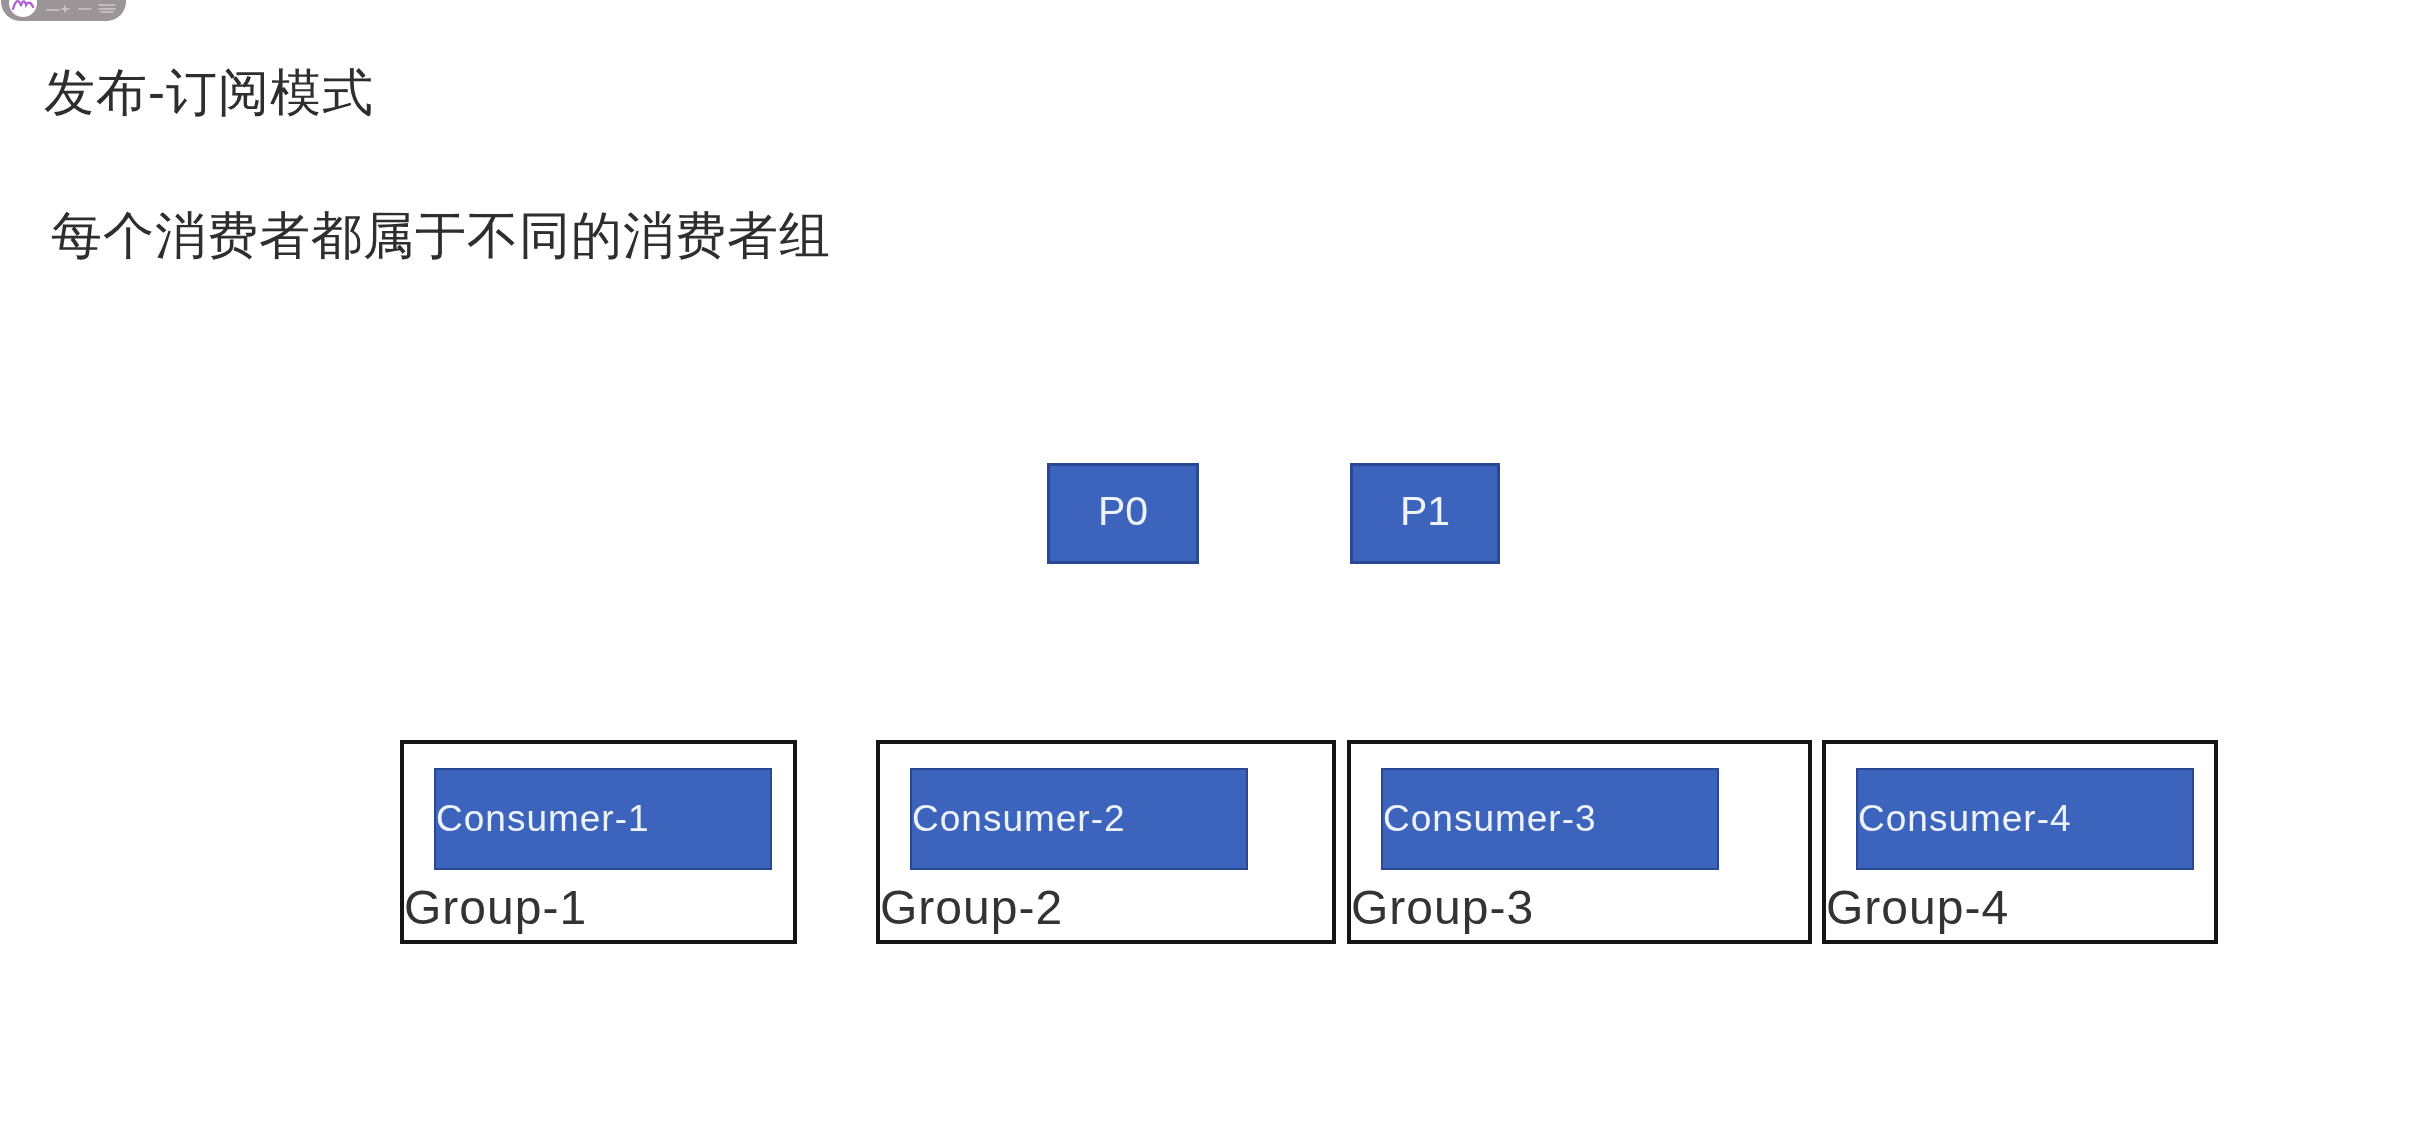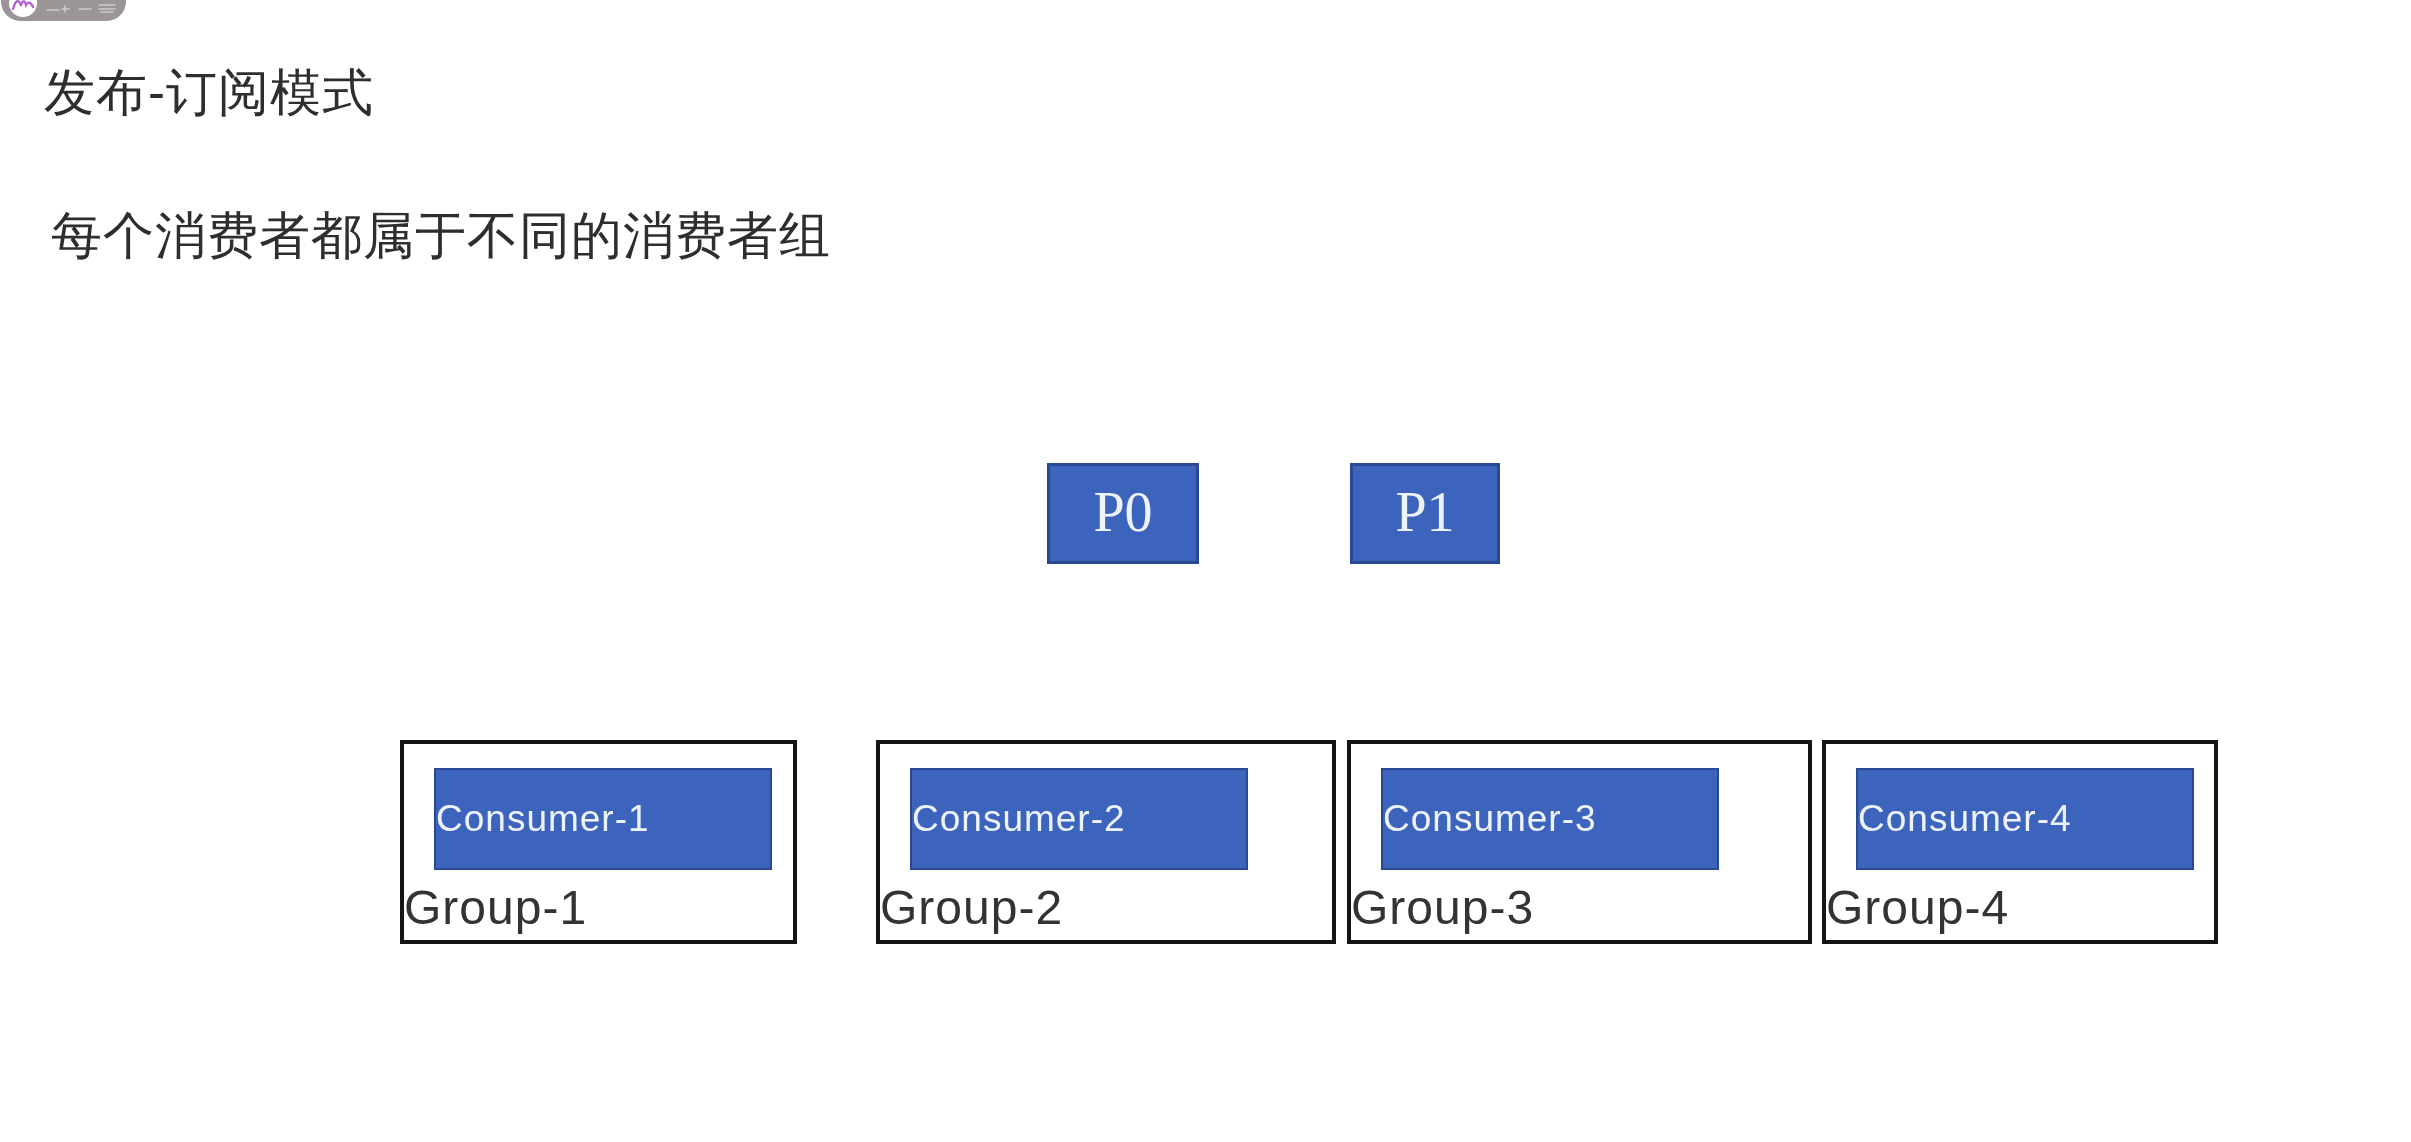--- a/index.html
+++ b/index.html
@@ -58,23 +58,22 @@
   
   .partition {
     position: absolute;
     top: 463px; height: 101px;
     background: var(--box-fill, #3d64bc);
     border: 3px solid var(--box-border, #2a4893);
     display: flex; align-items: center; justify-content: center;
   }
   .partition .p-label {
     color: var(--box-text, #eef3fb);
-    font-size: 56px; line-height: 1;
+    font-size: 41px; line-height: 1;
     padding-bottom: 4px;
-    font-family: Liberation Serif, serif;
   }
   .partition.p0 { left: 1047px; width: 152px; }
   .partition.p1 { left: 1350px; width: 150px; }
 
   
   .group {
     position: absolute;
     top: 740px; height: 204px;
     background: #ffffff;
     border: 4px solid var(--group-border, #151515);

